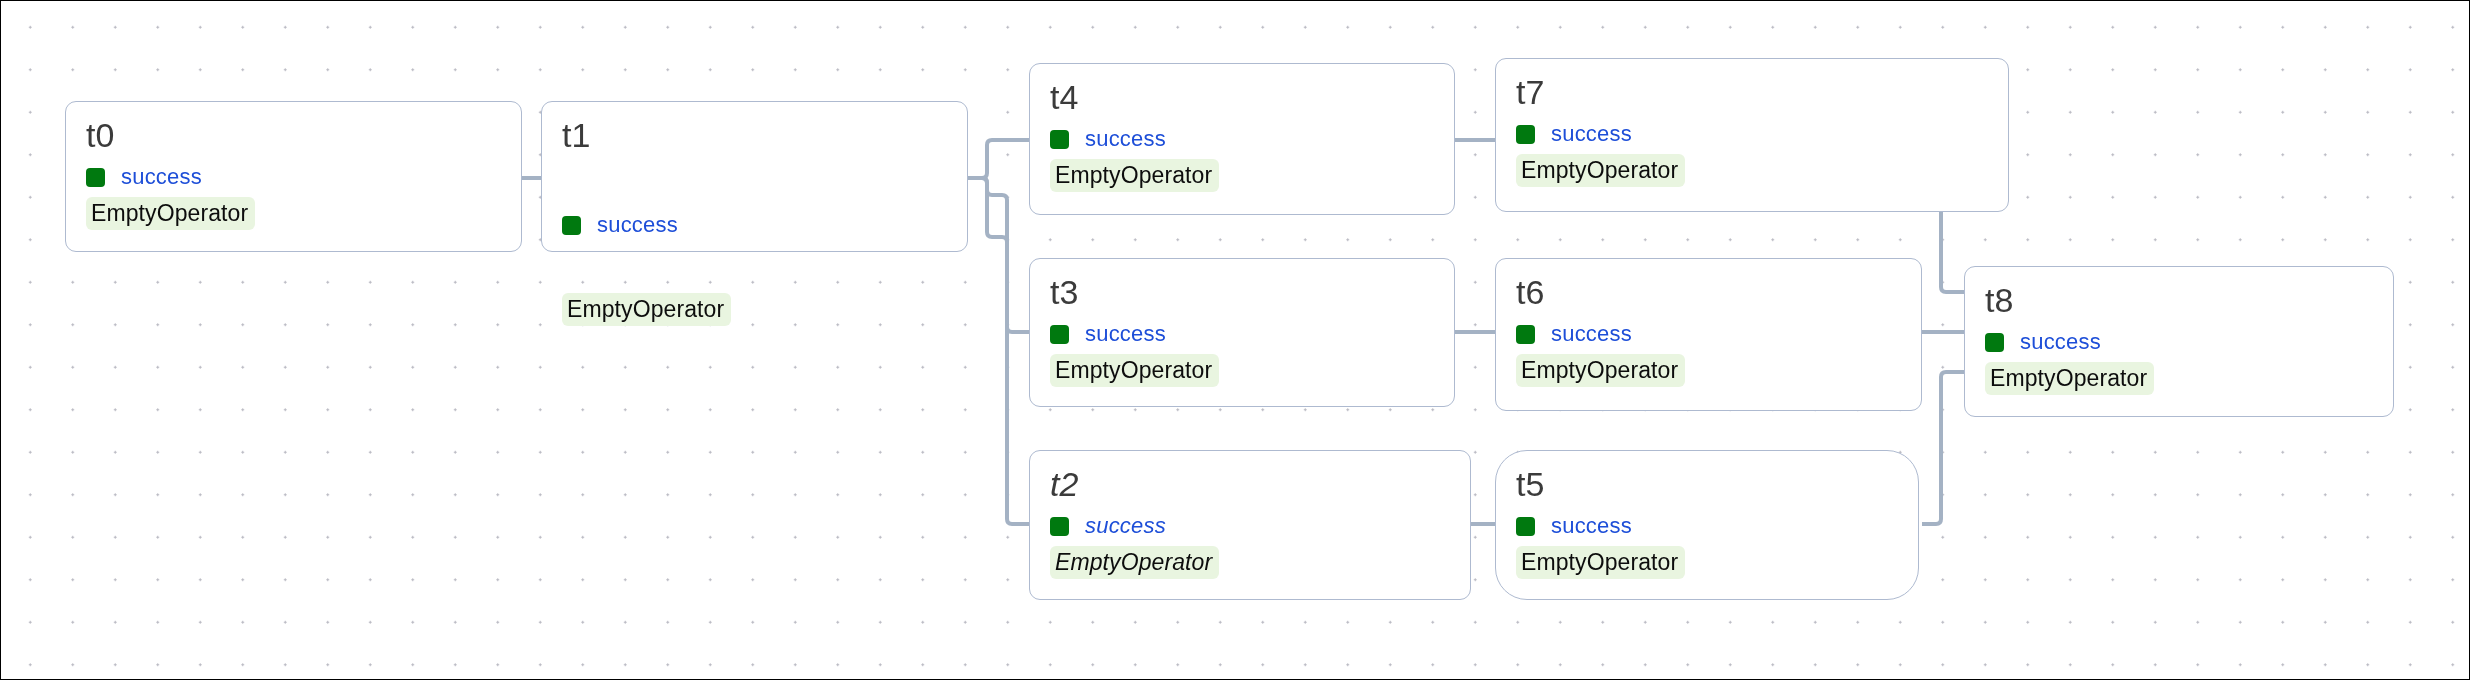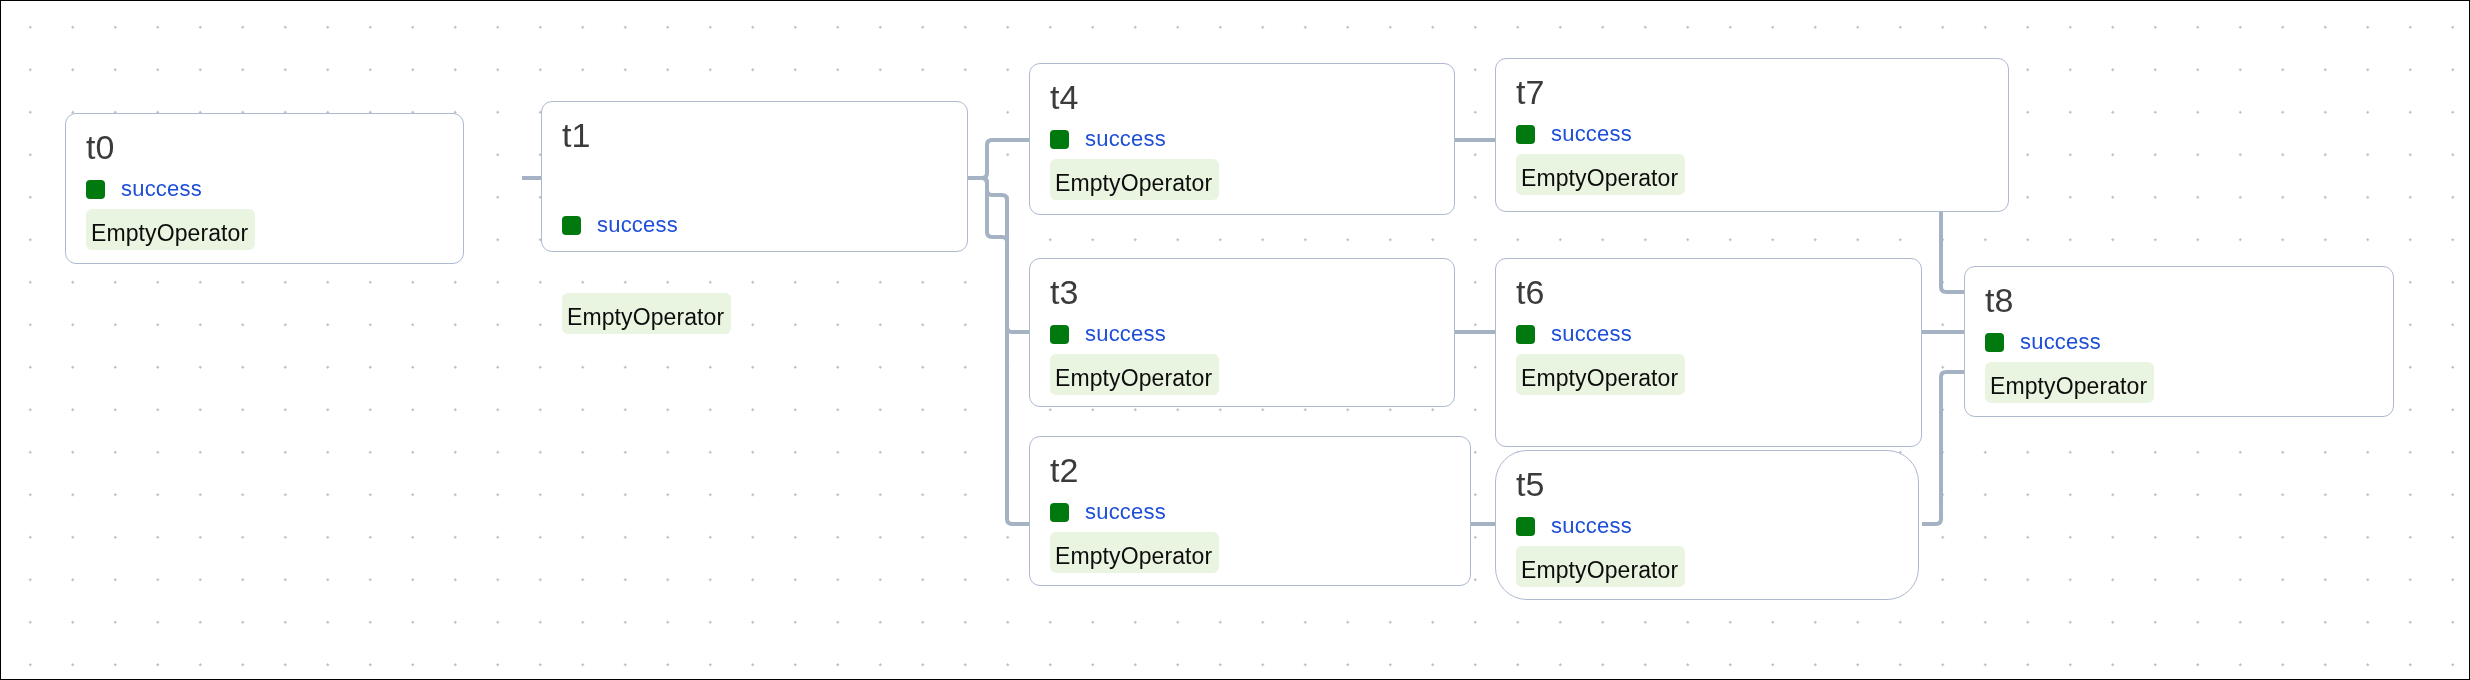--- a/index.html
+++ b/index.html
@@ -65,21 +65,21 @@
     color: #1d4ed8;
     margin-left: 16px;
     letter-spacing: 0.2px;
   }
   .node-operator {
     font-size: 23px;
     line-height: 1.22;
     color: #0d0d0d;
     background: #e9f5e0;
     border-radius: 6px;
-    padding: 10px 7px 3px 5px;
+    padding: 2px 7px 3px 5px;
     letter-spacing: 0.1px;
   }
 </style>
 </head>
 <body>
 
 <div id="canvas">
 
   <svg id="edge-layer" viewBox="0 0 2470 680" width="2470" height="680" xmlns="http://www.w3.org/2000/svg" aria-hidden="true">
       <path d="M 521 177 L 540 177" fill="none" stroke="#a4b2c4" stroke-width="4" stroke-linecap="butt" stroke-linejoin="round"></path>
@@ -88,21 +88,21 @@
       <path d="M 967 177 L 981 177 Q 986 177 986 182 L 986 231 Q 986 236 991 236 L 1001 236 Q 1006 236 1006 241 L 1006 518 Q 1006 523 1011 523 L 1028 523" fill="none" stroke="#a4b2c4" stroke-width="4" stroke-linecap="butt" stroke-linejoin="round"></path>
       <path d="M 1454 139 L 1494 139" fill="none" stroke="#a4b2c4" stroke-width="4" stroke-linecap="butt" stroke-linejoin="round"></path>
       <path d="M 1454 331 L 1494 331" fill="none" stroke="#a4b2c4" stroke-width="4" stroke-linecap="butt" stroke-linejoin="round"></path>
       <path d="M 1454 523 L 1494 523" fill="none" stroke="#a4b2c4" stroke-width="4" stroke-linecap="butt" stroke-linejoin="round"></path>
       <path d="M 1921 139 L 1935 139 Q 1940 139 1940 144 L 1940 286 Q 1940 291 1945 291 L 1963 291" fill="none" stroke="#a4b2c4" stroke-width="4" stroke-linecap="butt" stroke-linejoin="round"></path>
       <path d="M 1921 331 L 1963 331" fill="none" stroke="#a4b2c4" stroke-width="4" stroke-linecap="butt" stroke-linejoin="round"></path>
       <path d="M 1921 523 L 1935 523 Q 1940 523 1940 518 L 1940 376 Q 1940 371 1945 371 L 1963 371" fill="none" stroke="#a4b2c4" stroke-width="4" stroke-linecap="butt" stroke-linejoin="round"></path>
     </svg>
 
   <div id="node-layer">
-      <div class="node" style="left: 64px; top: 112px; width: 399px; height: 151px;">
+      <div class="node" style="left: 64px; top: 100px; width: 457px; height: 151px;">
     <div class="node-title">t0</div>
     <div class="node-status">
       <span class="status-swatch" style="background: rgb(0, 121, 15);"></span>
       <span class="status-label">success</span>
     </div>
     <div class="node-operator">EmptyOperator</div>
   </div>
       <div class="node" style="left: 540px; top: 100px; width: 427px; height: 151px; gap: 48px;">
     <div class="node-title">t1</div>
     <div class="node-status">
@@ -128,29 +128,29 @@
     <div class="node-operator">EmptyOperator</div>
   </div>
       <div class="node" style="left: 1028px; top: 257px; width: 426px; height: 149px;">
     <div class="node-title">t3</div>
     <div class="node-status">
       <span class="status-swatch" style="background: rgb(0, 121, 15);"></span>
       <span class="status-label">success</span>
     </div>
     <div class="node-operator">EmptyOperator</div>
   </div>
-      <div class="node" style="left: 1494px; top: 257px; width: 427px; height: 189px;">
+      <div class="node" style="left: 1494px; top: 257px; width: 427px; height: 153px;">
     <div class="node-title">t6</div>
     <div class="node-status">
       <span class="status-swatch" style="background: rgb(0, 121, 15);"></span>
       <span class="status-label">success</span>
     </div>
     <div class="node-operator">EmptyOperator</div>
   </div>
-      <div class="node" style="left: 1028px; top: 435px; width: 442px; height: 150px;">
+      <div class="node" style="left: 1028px; top: 449px; width: 442px; height: 150px; font-style: italic;">
     <div class="node-title">t2</div>
     <div class="node-status">
       <span class="status-swatch" style="background: rgb(0, 121, 15);"></span>
       <span class="status-label">success</span>
     </div>
     <div class="node-operator">EmptyOperator</div>
   </div>
       <div class="node" style="left: 1494px; top: 449px; width: 424px; height: 150px; border-radius: 32px;">
     <div class="node-title">t5</div>
     <div class="node-status">

